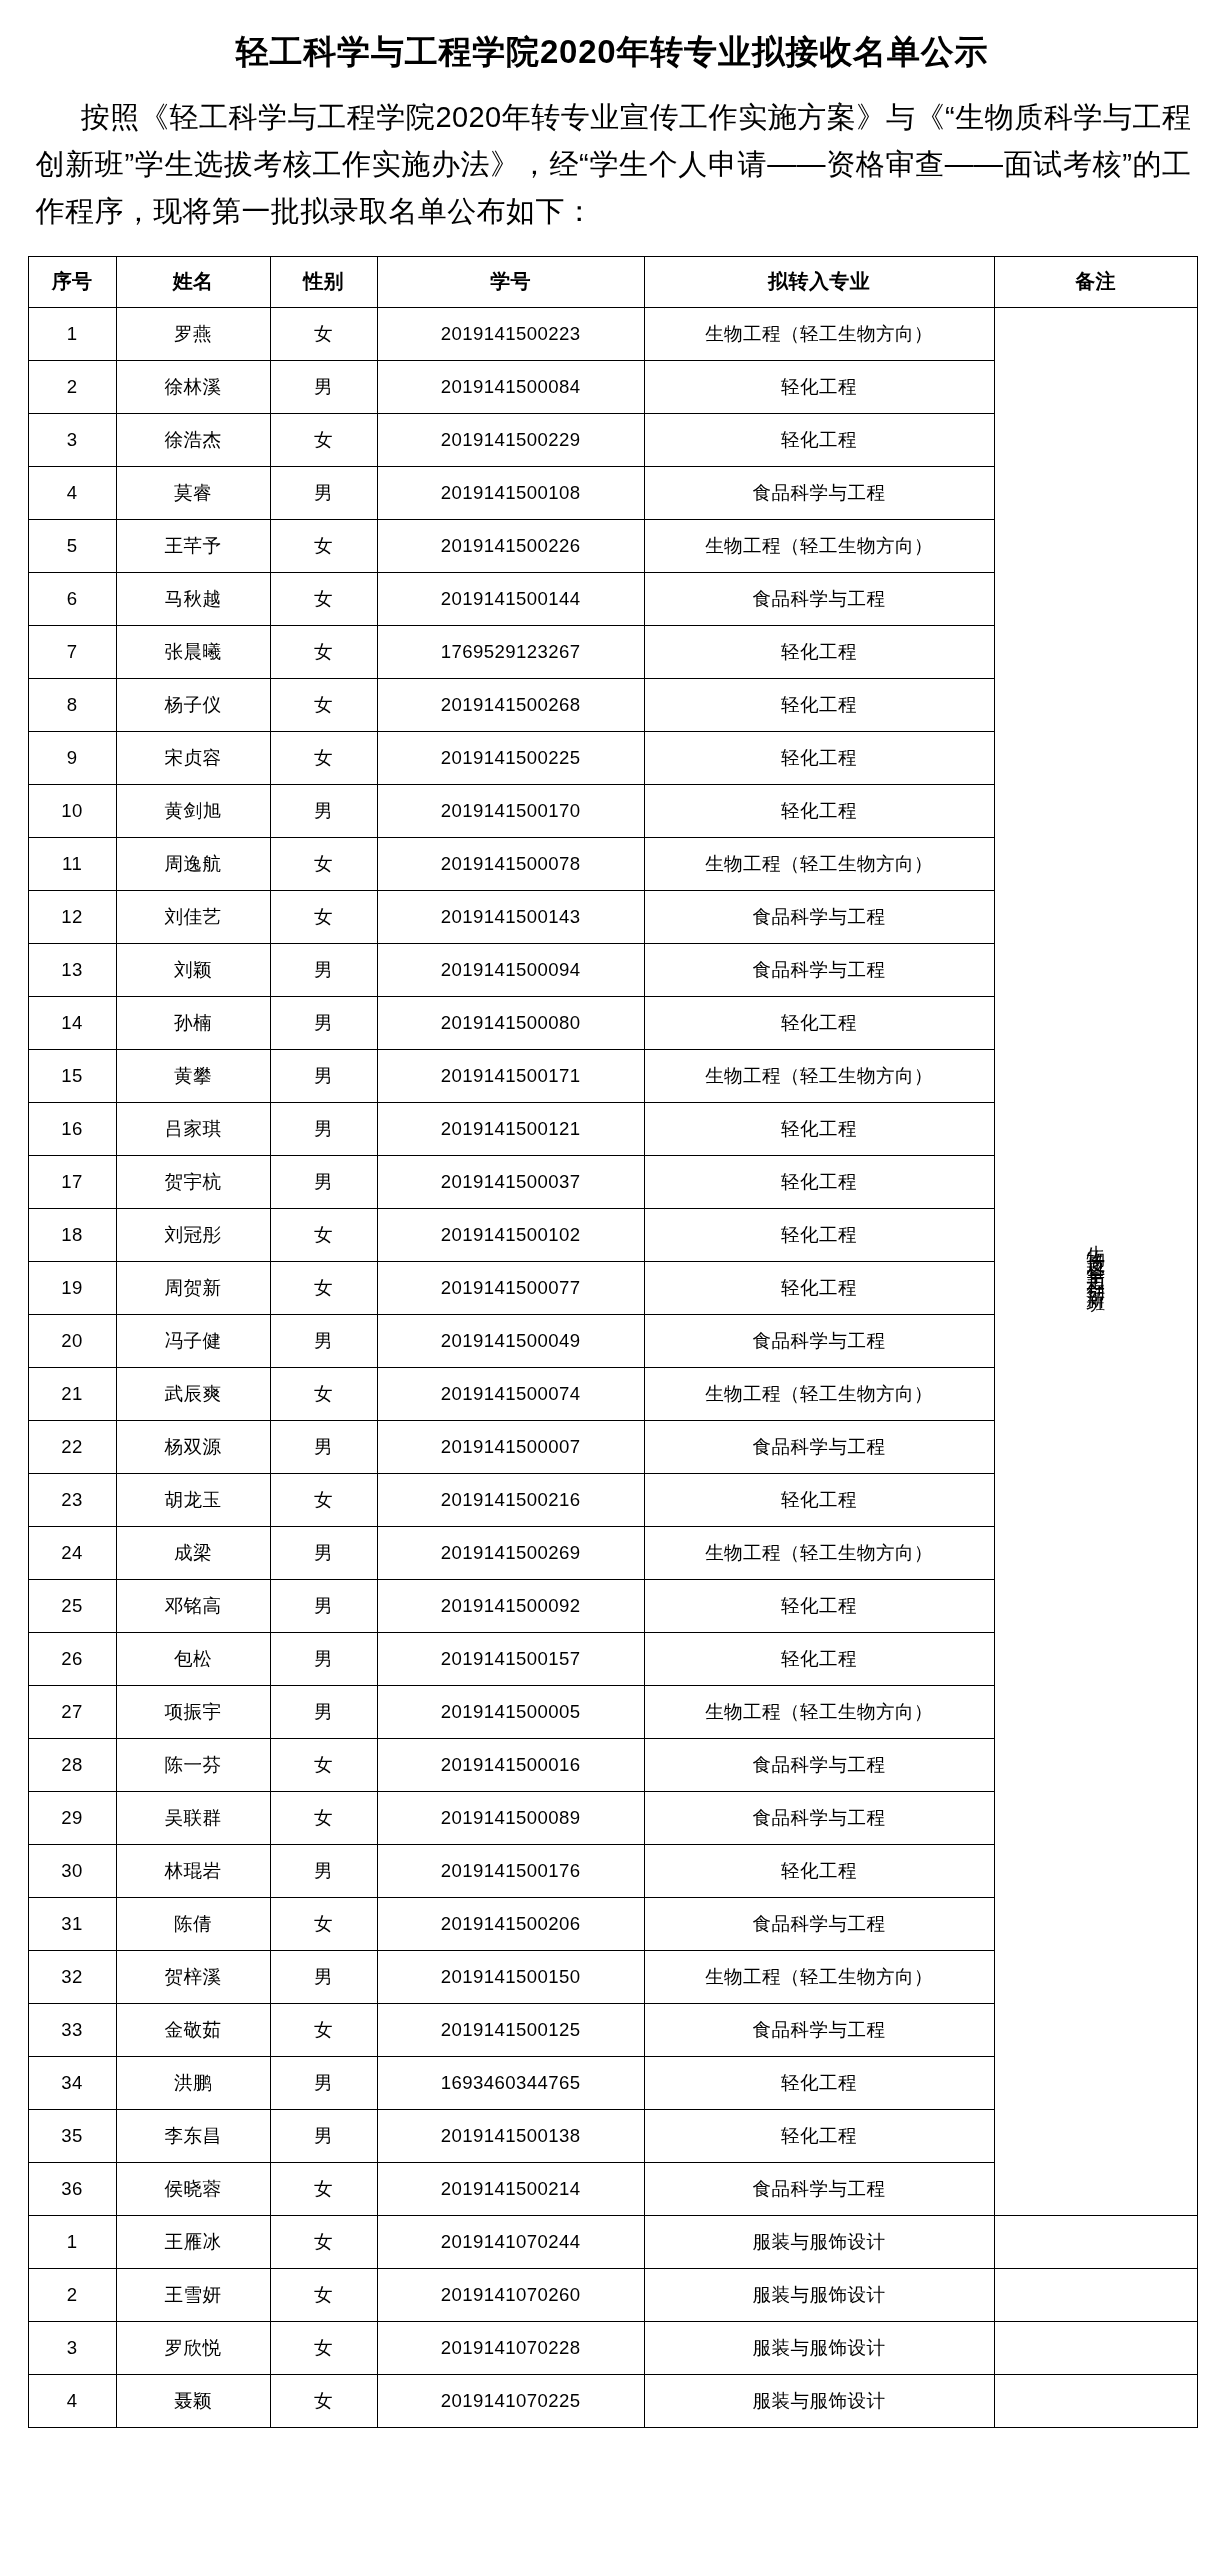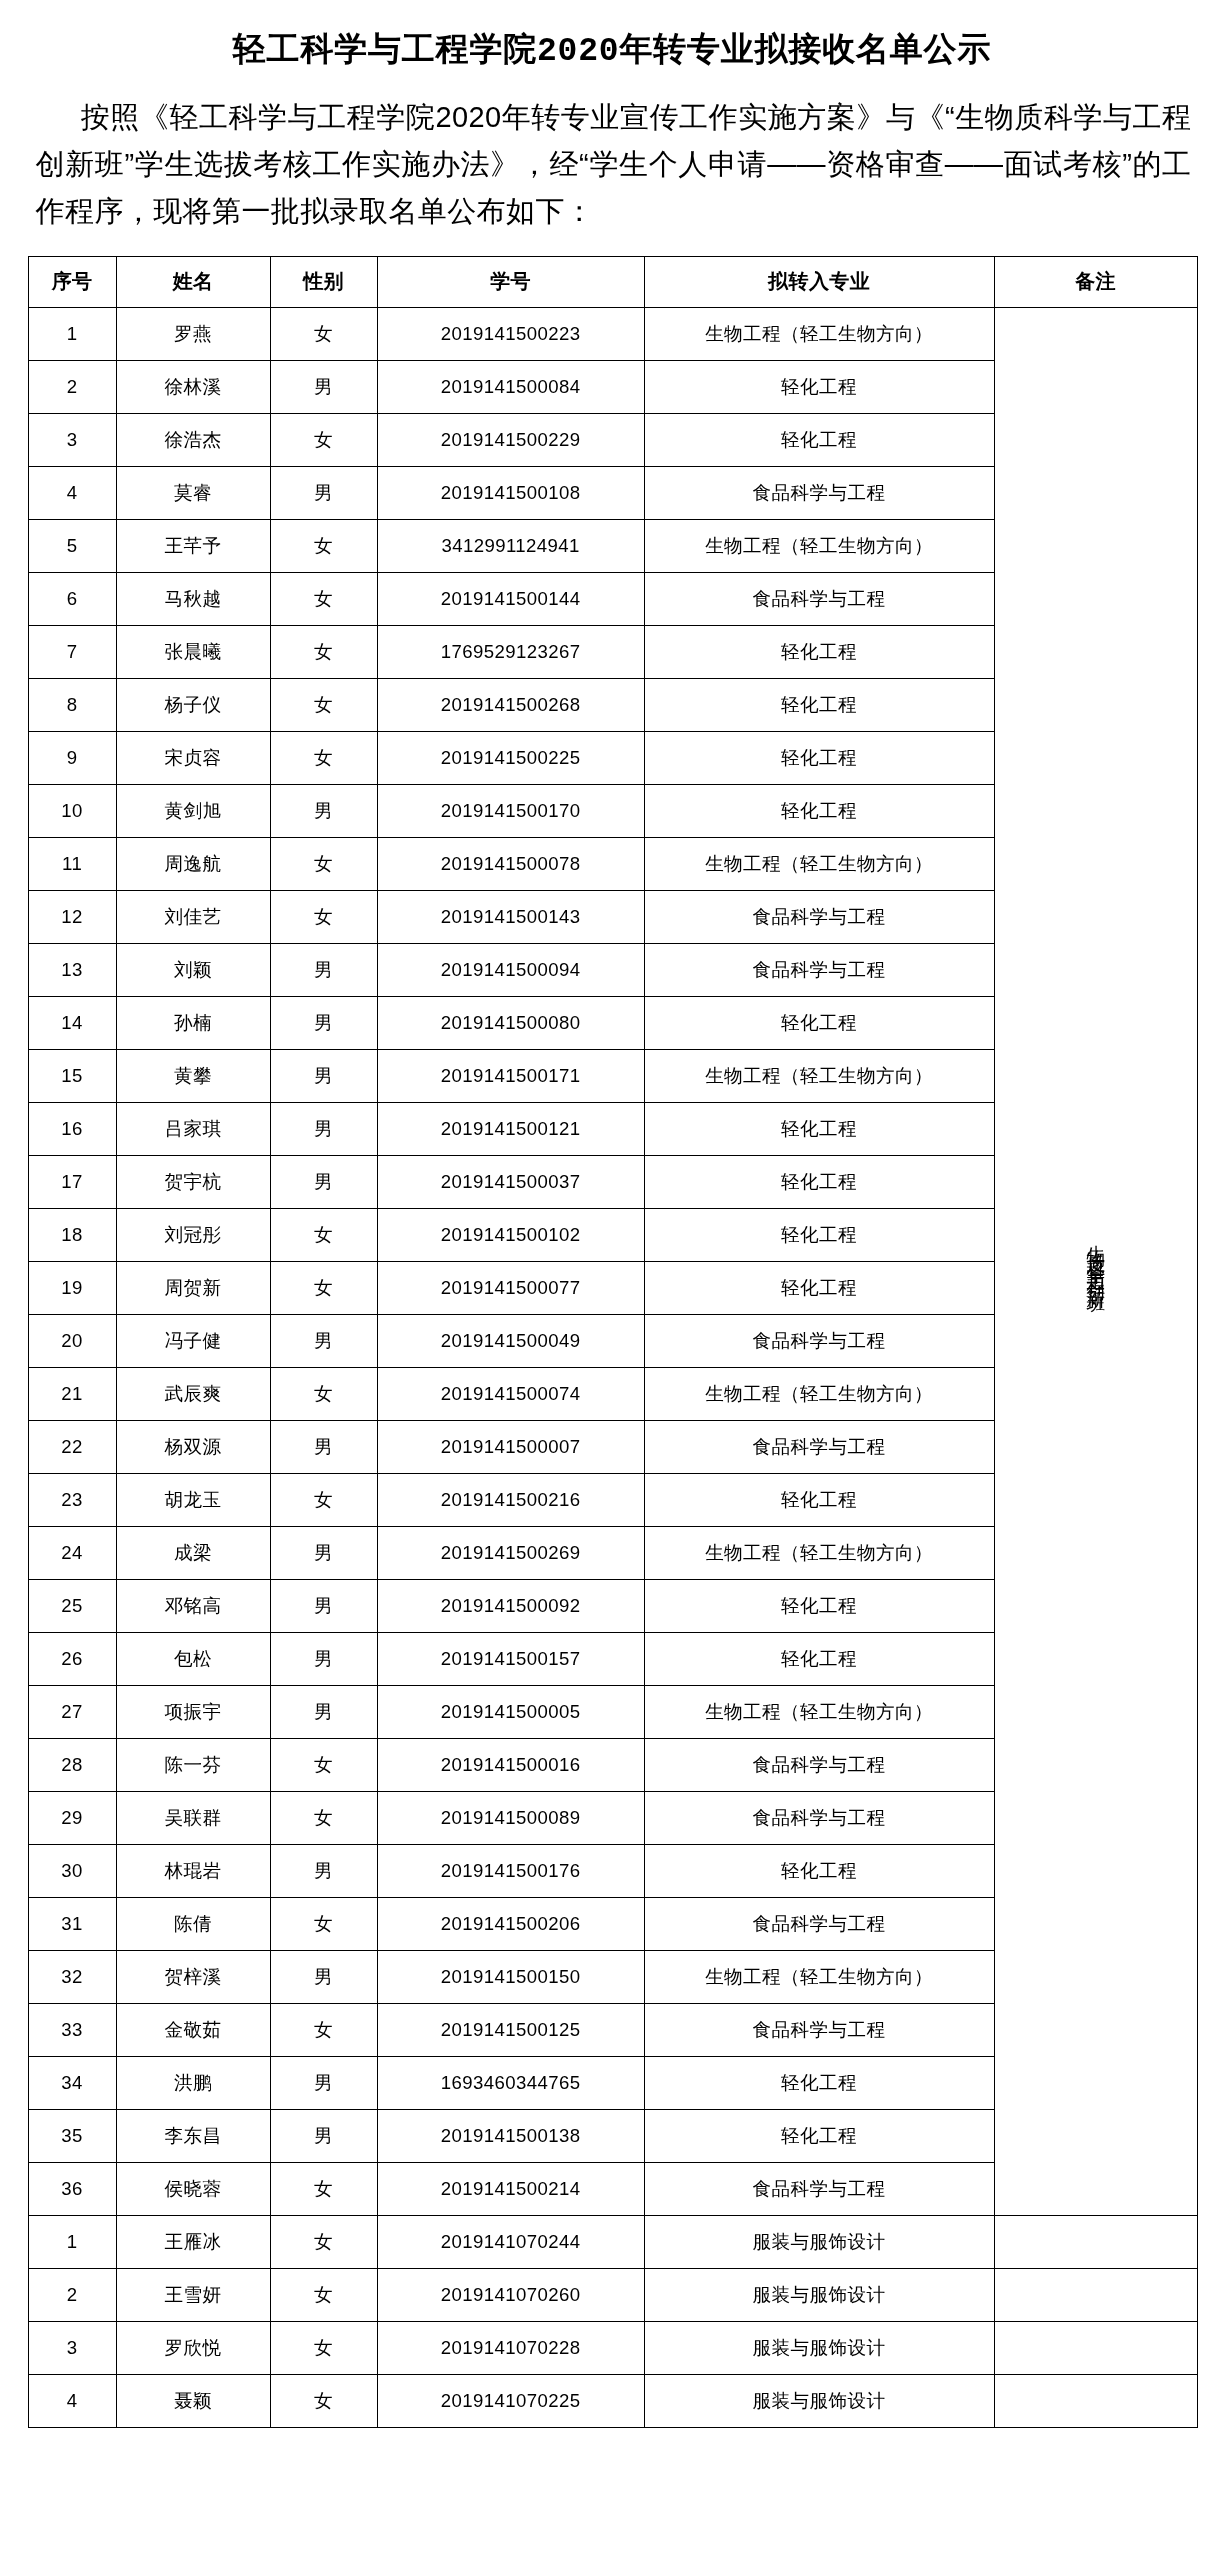--- a/index.html
+++ b/index.html
@@ -17,21 +17,21 @@
     box-sizing: border-box;
     padding: 24px 27.6px 8px 27.6px;
   }
   .title-block {
     text-align: center;
     font-weight: bold;
     font-size: 33px;
     line-height: 1.28;
     letter-spacing: 0.8px;
     margin: 6.5px 0 21px 0;
-    font-family: Liberation Mono, monospace;
+    font-family: Liberation Sans, sans-serif;
   }
   .title-line2 {
     display: block;
   }
   .intro {
     font-size: 29px;
     line-height: 1.62;
     text-align: justify;
     text-justify: inter-ideograph;
     margin: 0 4.9px 21px 8px;
@@ -147,21 +147,21 @@
           <td class="seq">4</td>
           <td class="name">莫睿</td>
           <td class="gender">男</td>
           <td class="sid">2019141500108</td>
           <td class="major">食品科学与工程</td>
         </tr>
         <tr>
           <td class="seq">5</td>
           <td class="name">王芊予</td>
           <td class="gender">女</td>
-          <td class="sid">3412991124941</td>
+          <td class="sid">2019141500226</td>
           <td class="major">生物工程（轻工生物方向）</td>
         </tr>
         <tr>
           <td class="seq">6</td>
           <td class="name">马秋越</td>
           <td class="gender">女</td>
           <td class="sid">2019141500144</td>
           <td class="major">食品科学与工程</td>
         </tr>
         <tr>

